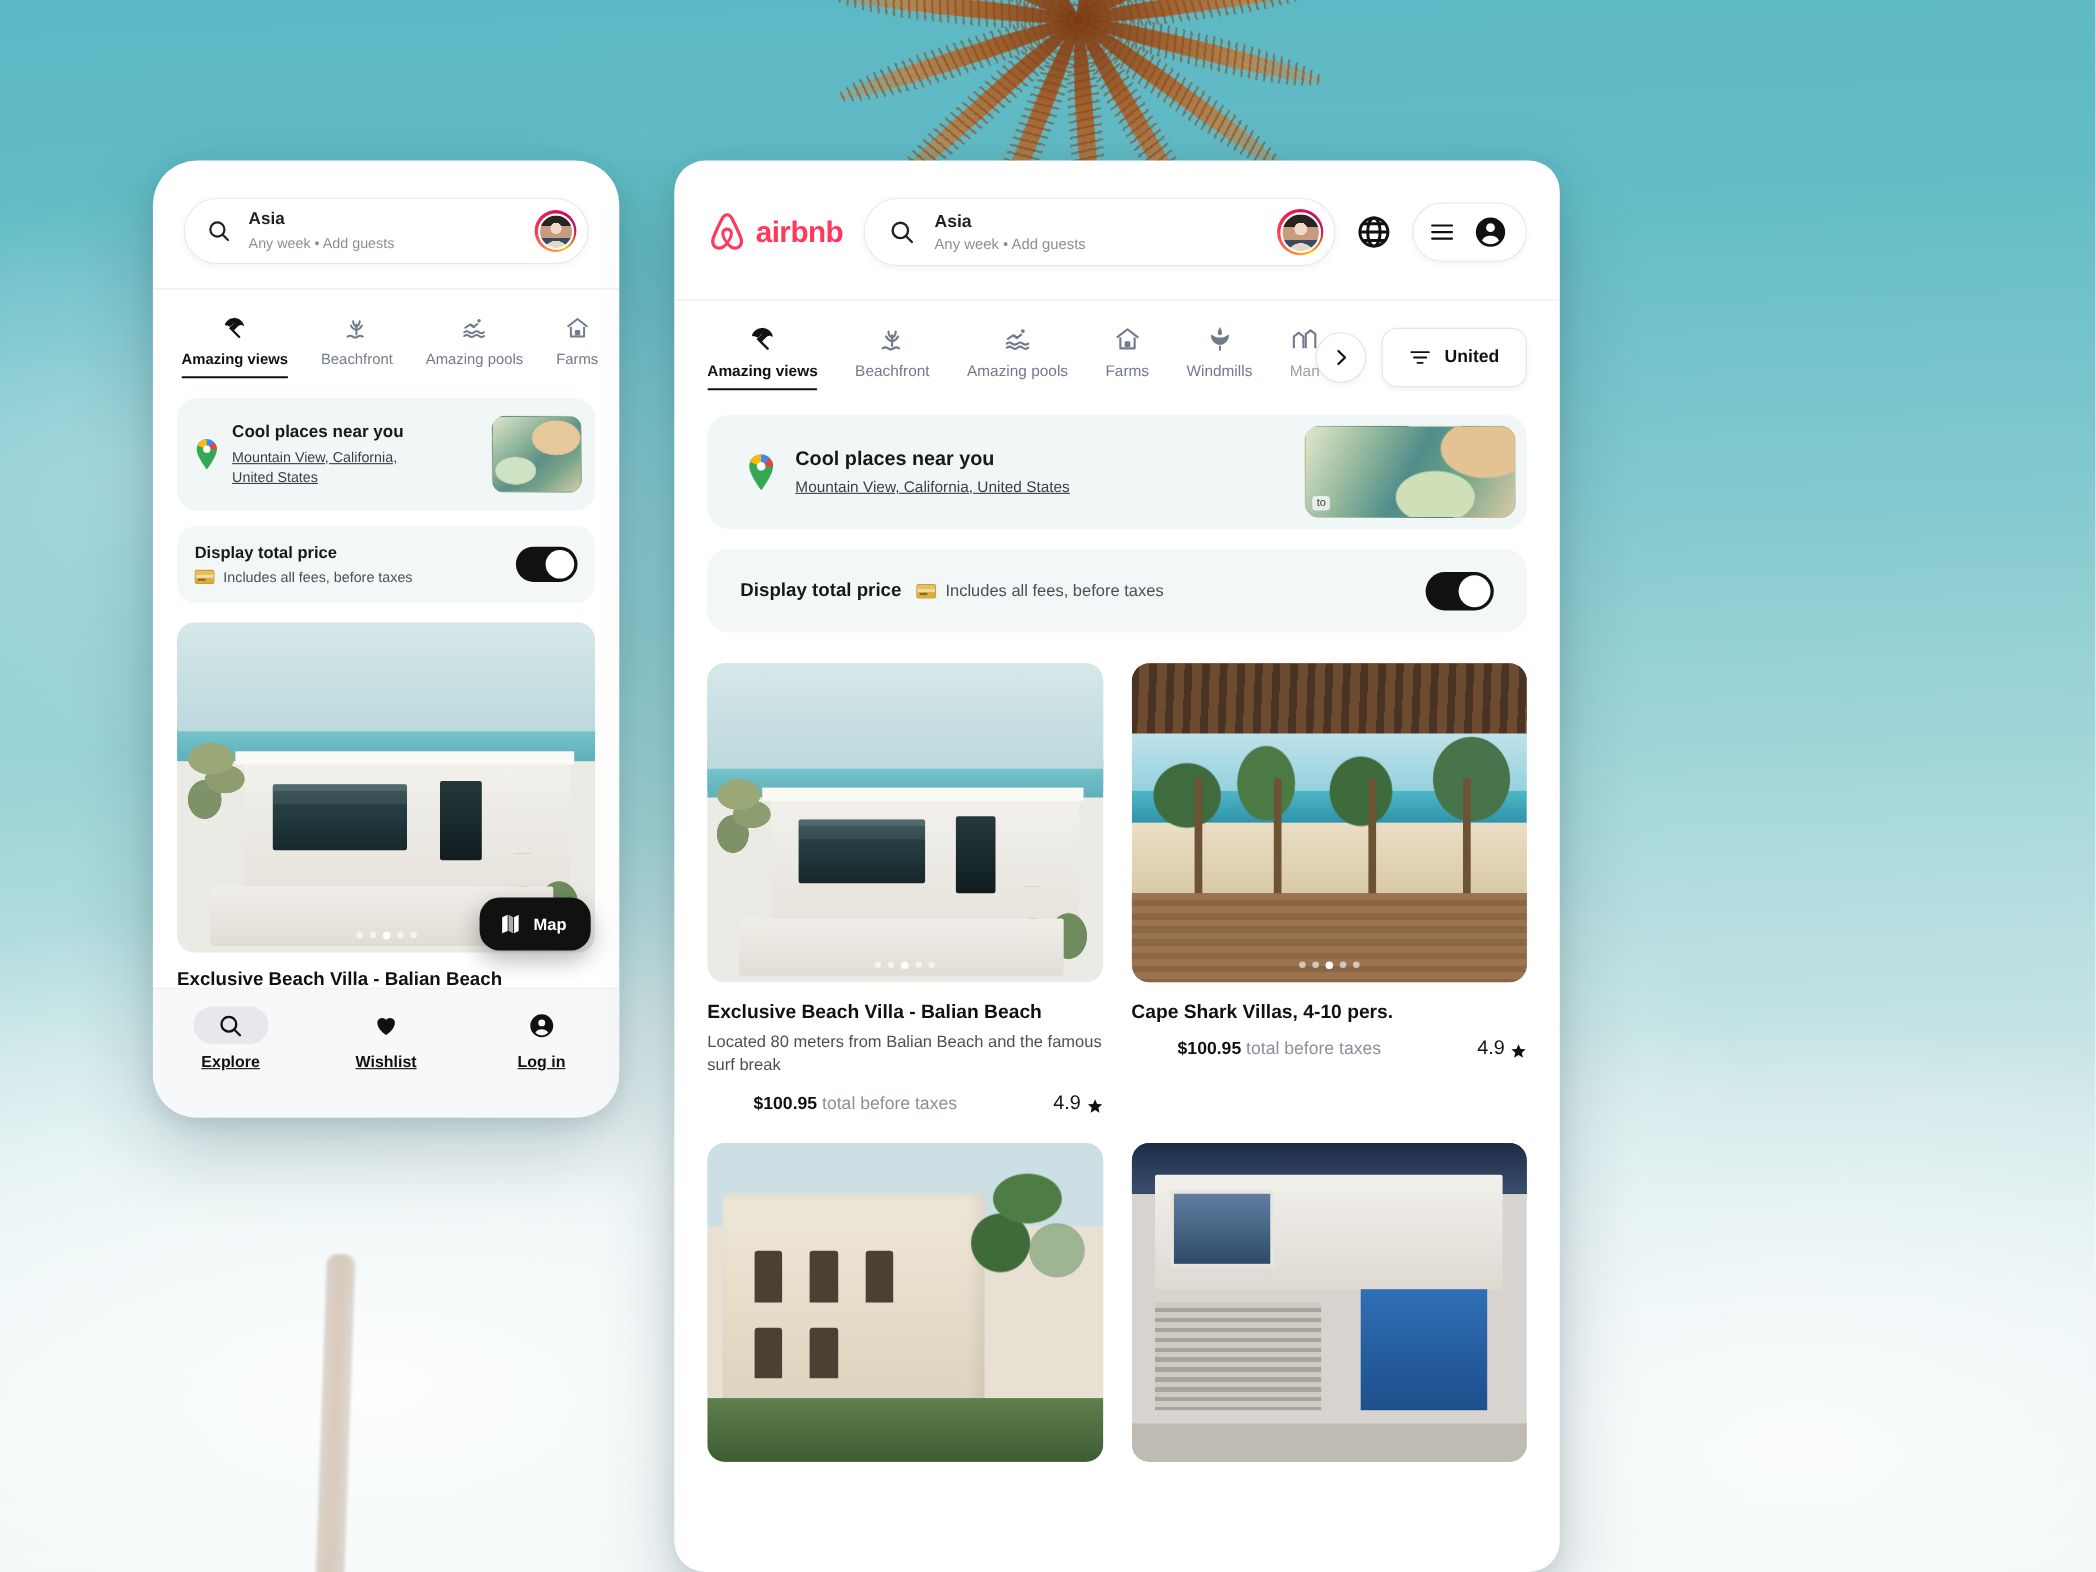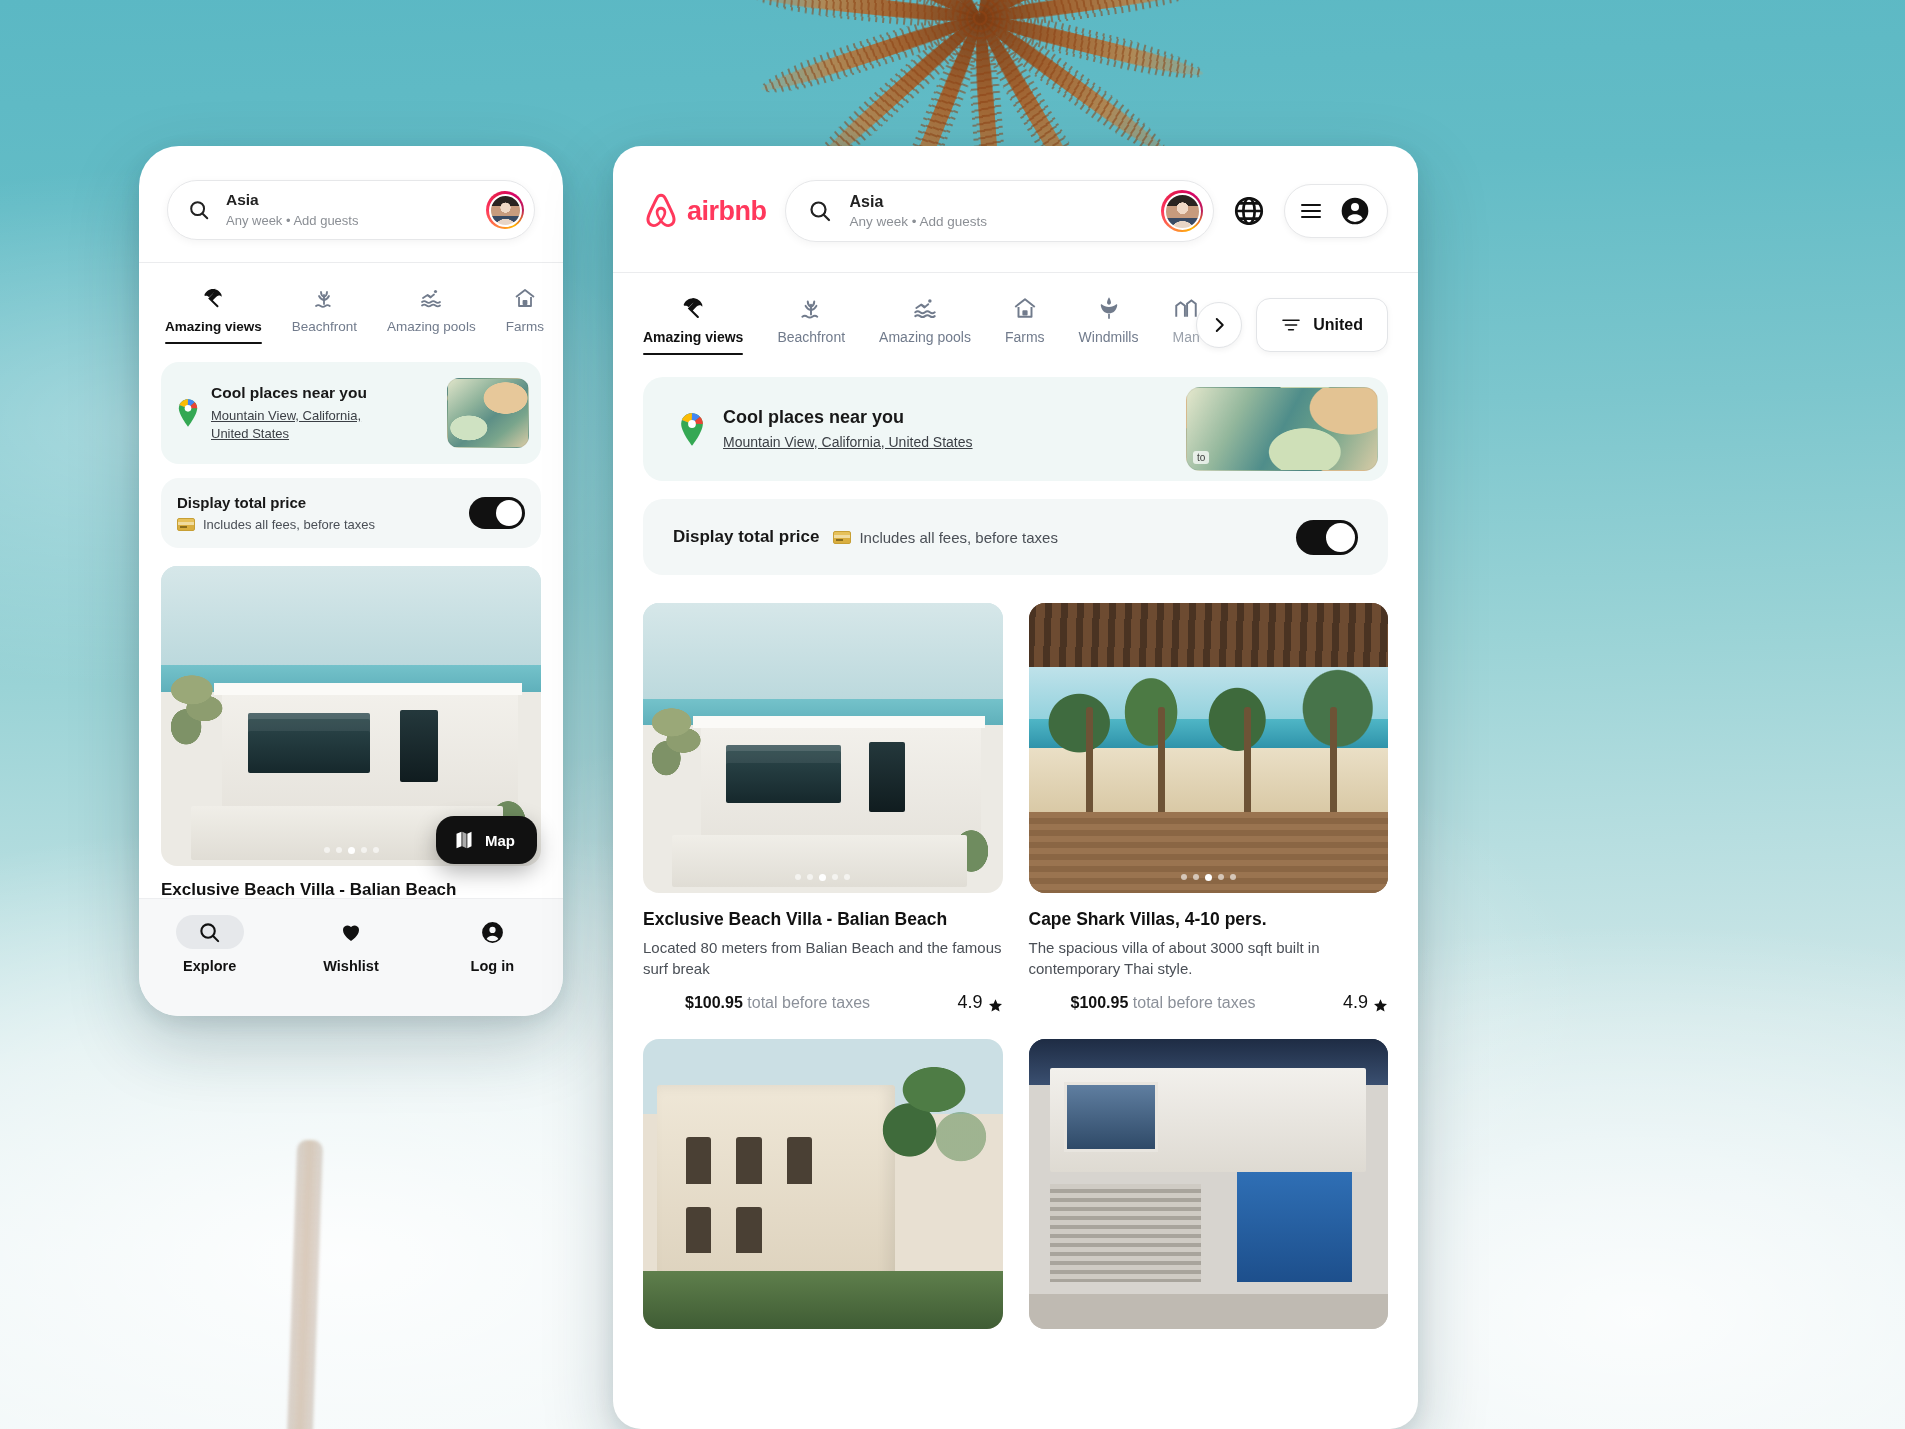--- a/index.html
+++ b/index.html
@@ -232,21 +232,21 @@
     border-top: 1px solid #edeef0;
     display: flex; align-items: flex-start; justify-content: space-around;
     padding-top: 16px;
   }
   .tabitem { text-align: center; cursor: pointer; width: 120px; }
   .tabitem .pill {
     width: 68px; height: 34px; margin: 0 auto; border-radius: 18px;
     display: flex; align-items: center; justify-content: center; color: #111;
   }
   .tabitem.sel .pill { background: #e6e8eb; }
-  .tabitem .tlabel { margin-top: 9px; font-size: 14.5px; font-weight: 700; color: #111; }
+  .tabitem .tlabel { margin-top: 9px; font-size: 14.5px; font-weight: 700; color: #111; text-decoration: underline; }
 
   
   #desktop {
     left: 613px; top: 146px;
     width: 805px; height: 1283px;
     border-radius: 28px;
   }
   .d-topbar {
     display: flex; align-items: center;
     padding: 34px 30px 30px 30px;
@@ -795,21 +795,20 @@
           <div class="cs-deck"></div>
           <div class="dots">
             <div class="dot"></div>
               <div class="dot"></div>
               <div class="dot on"></div>
               <div class="dot"></div>
               <div class="dot"></div>
           </div>
         </div>
         <div class="l-title">Cape Shark Villas, 4-10 pers.</div>
-        <div class="l-desc">The spacious villa of about 3000 sqft built in contemporary Thai style.</div>
         <div class="l-foot">
           <div class="l-price">
             <b>$100.95</b> <span>total before taxes</span>
           </div>
           <div class="l-rating">
             <span>4.9</span>
             <svg width="15" height="15" viewBox="0 0 24 24" fill="currentColor">
                 <path d="M12 2l3 6.9 7.4.6-5.6 4.9 1.7 7.3L12 17.8 5.5 21.7l1.7-7.3L1.6 9.5 9 8.9z"></path>
               </svg>
           </div>

